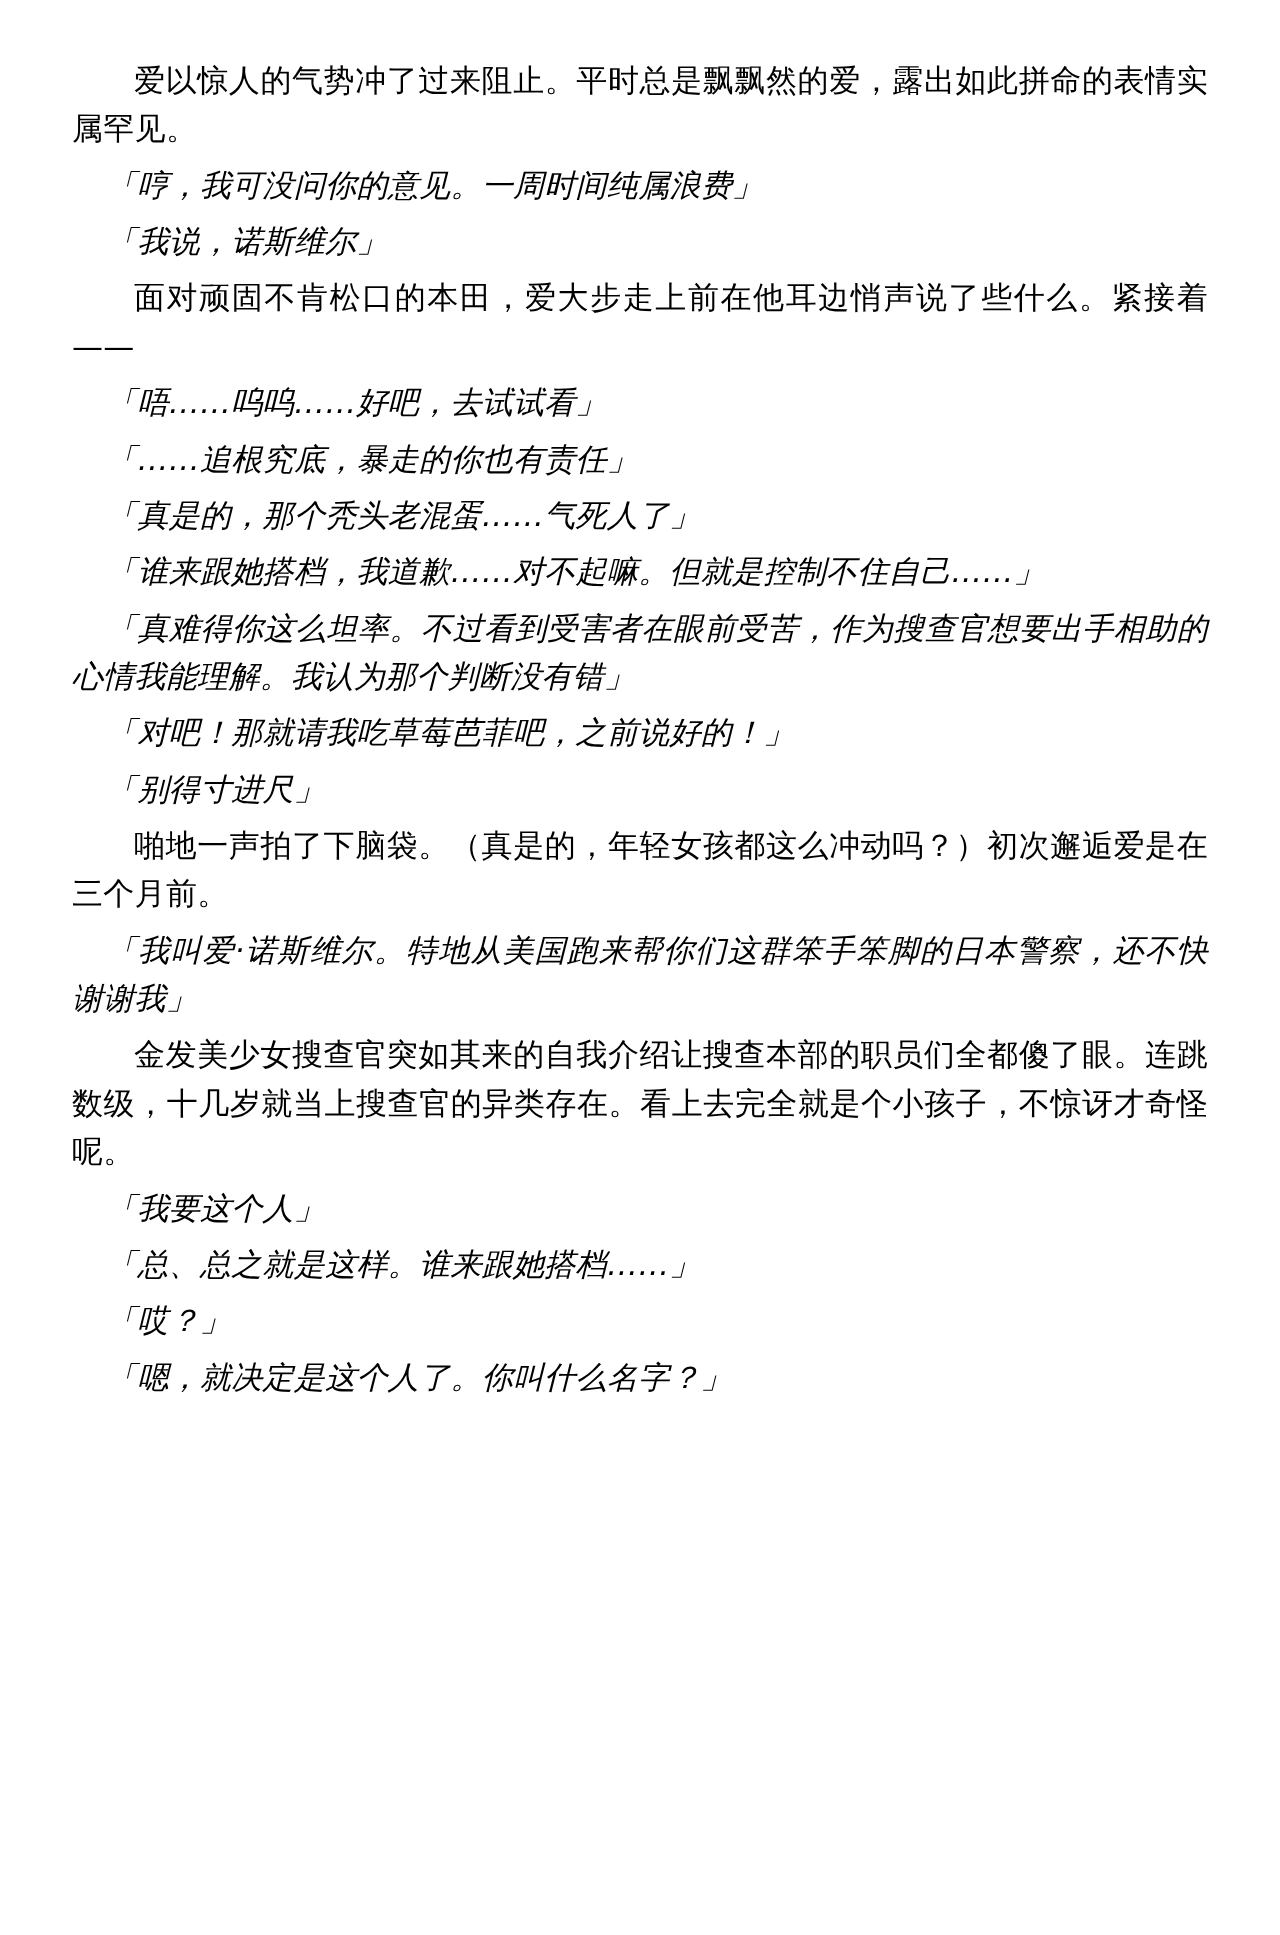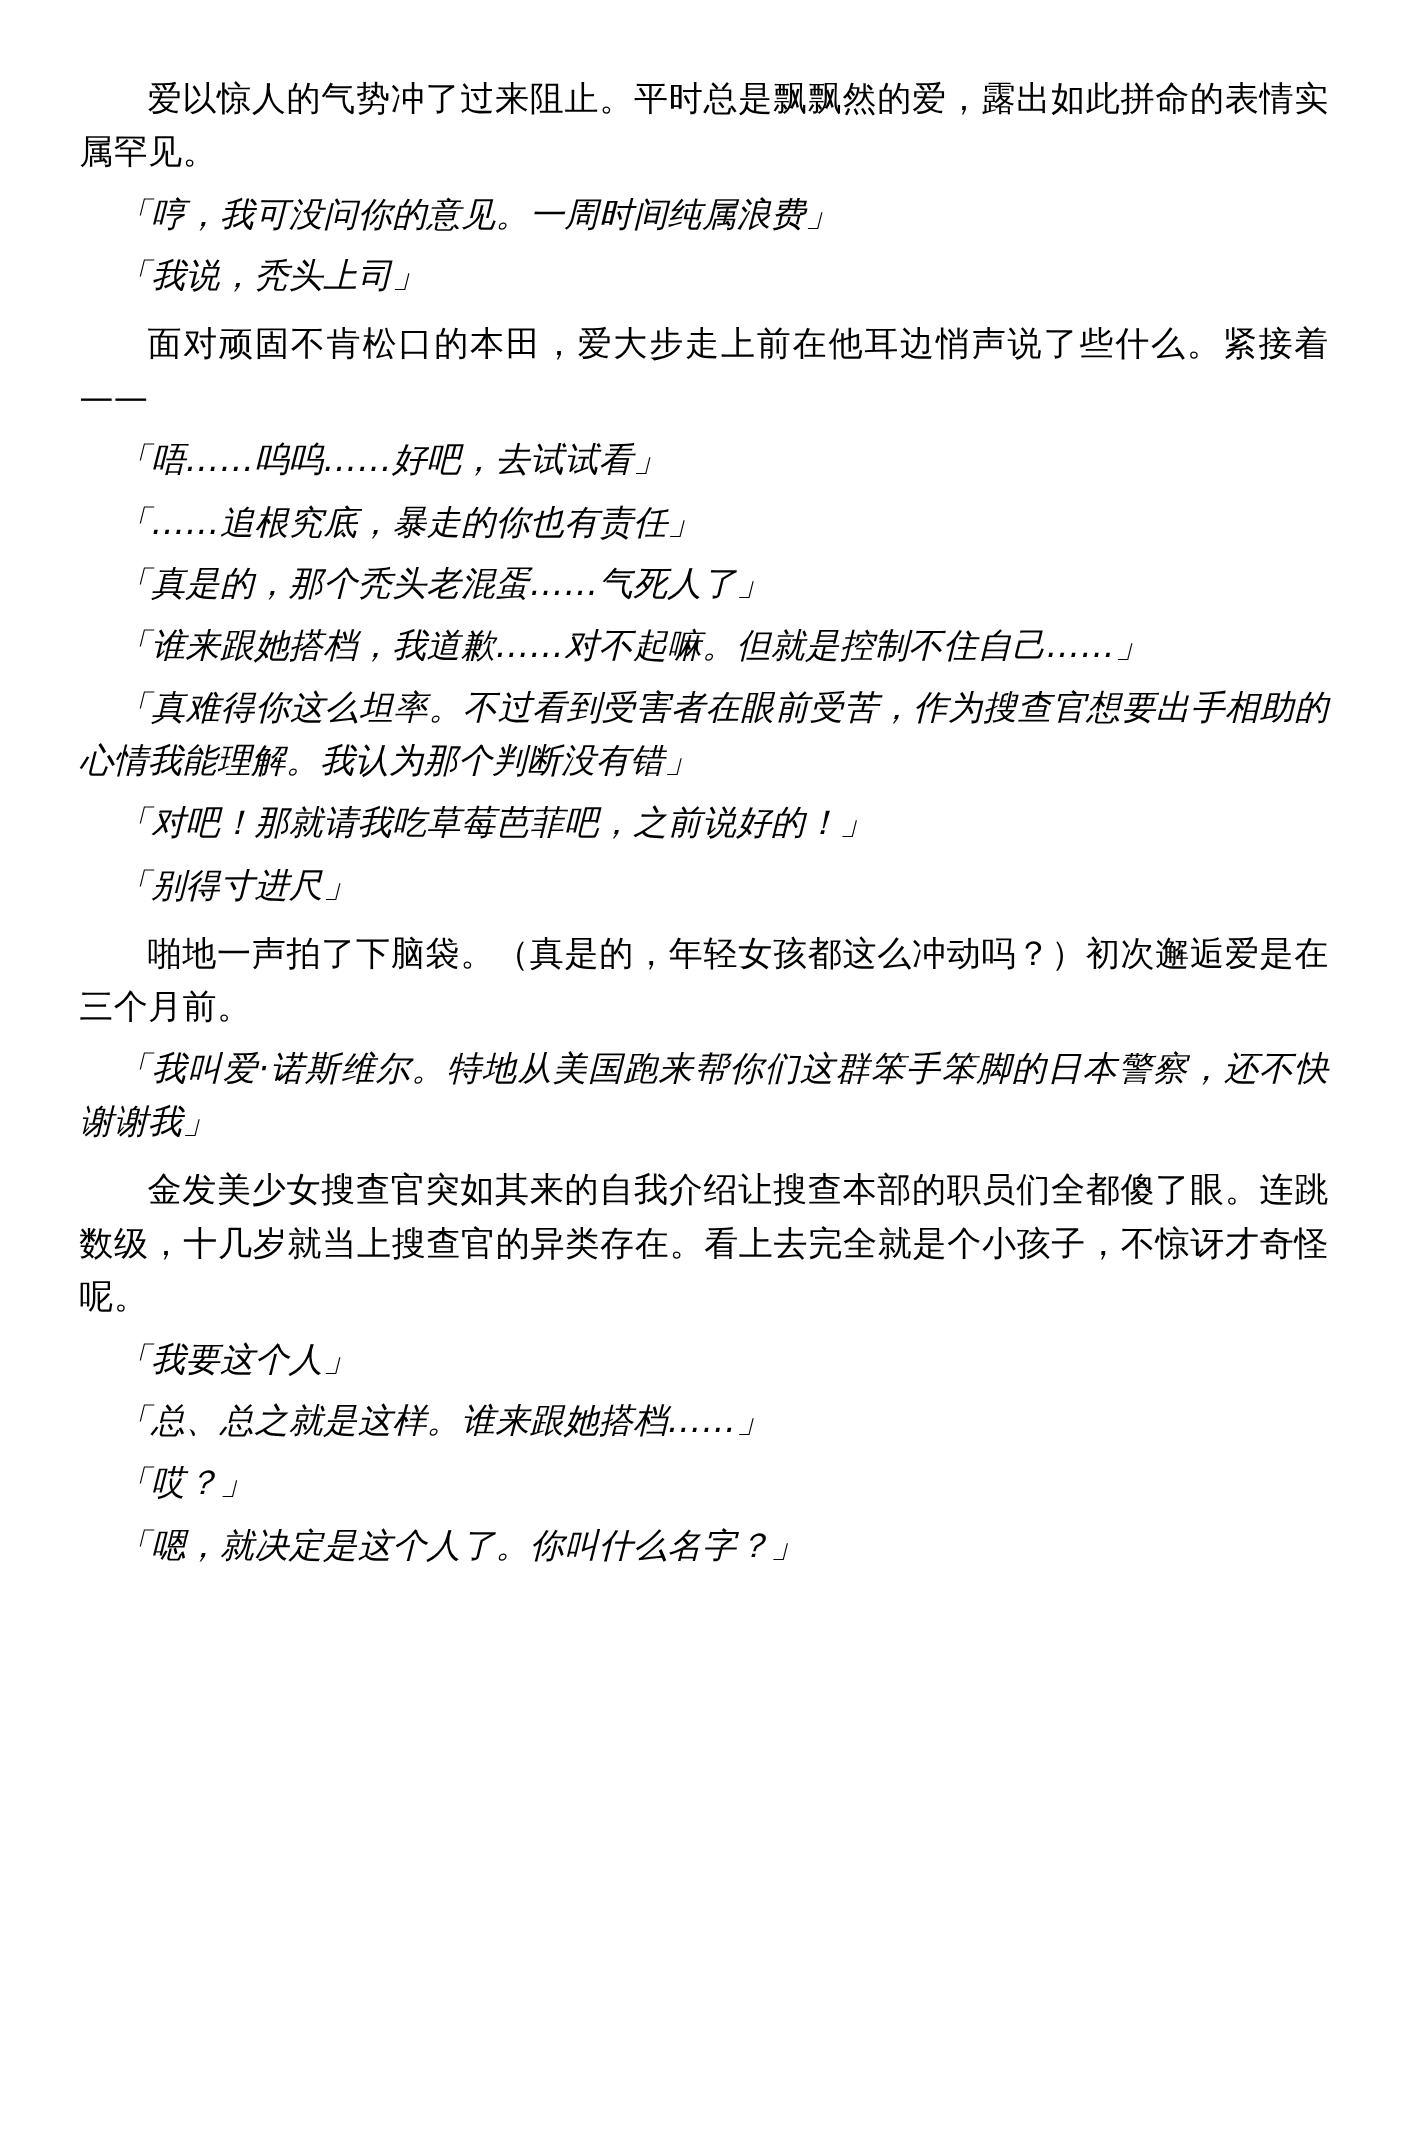--- a/index.html
+++ b/index.html
@@ -21,37 +21,37 @@
     background: #ffffff;
   }
   .body-text {
     font-size: 31px;
     line-height: 1.56;
     letter-spacing: 0.3px;
     text-align: justify;
     text-justify: inter-character;
   }
   p.para {
-    margin: 14px 0 8px 0;
+    margin: 4px 0 8px 0;
     text-indent: 2em;
   }
   p.dialogue {
     margin: 0 0 8px 0;
     text-indent: 1.1em;
     font-style: italic;
   }
 </style>
 </head>
 <body>
 
 <div class="page">
   <div class="body-text">
     <p class="para">爱以惊人的气势冲了过来阻止。平时总是飘飘然的爱，露出如此拼命的表情实属罕见。</p>
     <p class="dialogue">「哼，我可没问你的意见。一周时间纯属浪费」</p>
-    <p class="dialogue">「我说，秃头上司」</p>
+    <p class="dialogue">「我说，诺斯维尔」</p>
     <p class="para">面对顽固不肯松口的本田，爱大步走上前在他耳边悄声说了些什么。紧接着——</p>
     <p class="dialogue">「唔……呜呜……好吧，去试试看」</p>
     <p class="dialogue">「……追根究底，暴走的你也有责任」</p>
     <p class="dialogue">「真是的，那个秃头老混蛋……气死人了」</p>
     <p class="dialogue">「谁来跟她搭档，我道歉……对不起嘛。但就是控制不住自己……」</p>
     <p class="dialogue">「真难得你这么坦率。不过看到受害者在眼前受苦，作为搜查官想要出手相助的心情我能理解。我认为那个判断没有错」</p>
     <p class="dialogue">「对吧！那就请我吃草莓芭菲吧，之前说好的！」</p>
     <p class="dialogue">「别得寸进尺」</p>
     <p class="para">啪地一声拍了下脑袋。（真是的，年轻女孩都这么冲动吗？）初次邂逅爱是在三个月前。</p>
     <p class="dialogue">「我叫爱·诺斯维尔。特地从美国跑来帮你们这群笨手笨脚的日本警察，还不快谢谢我」</p>

